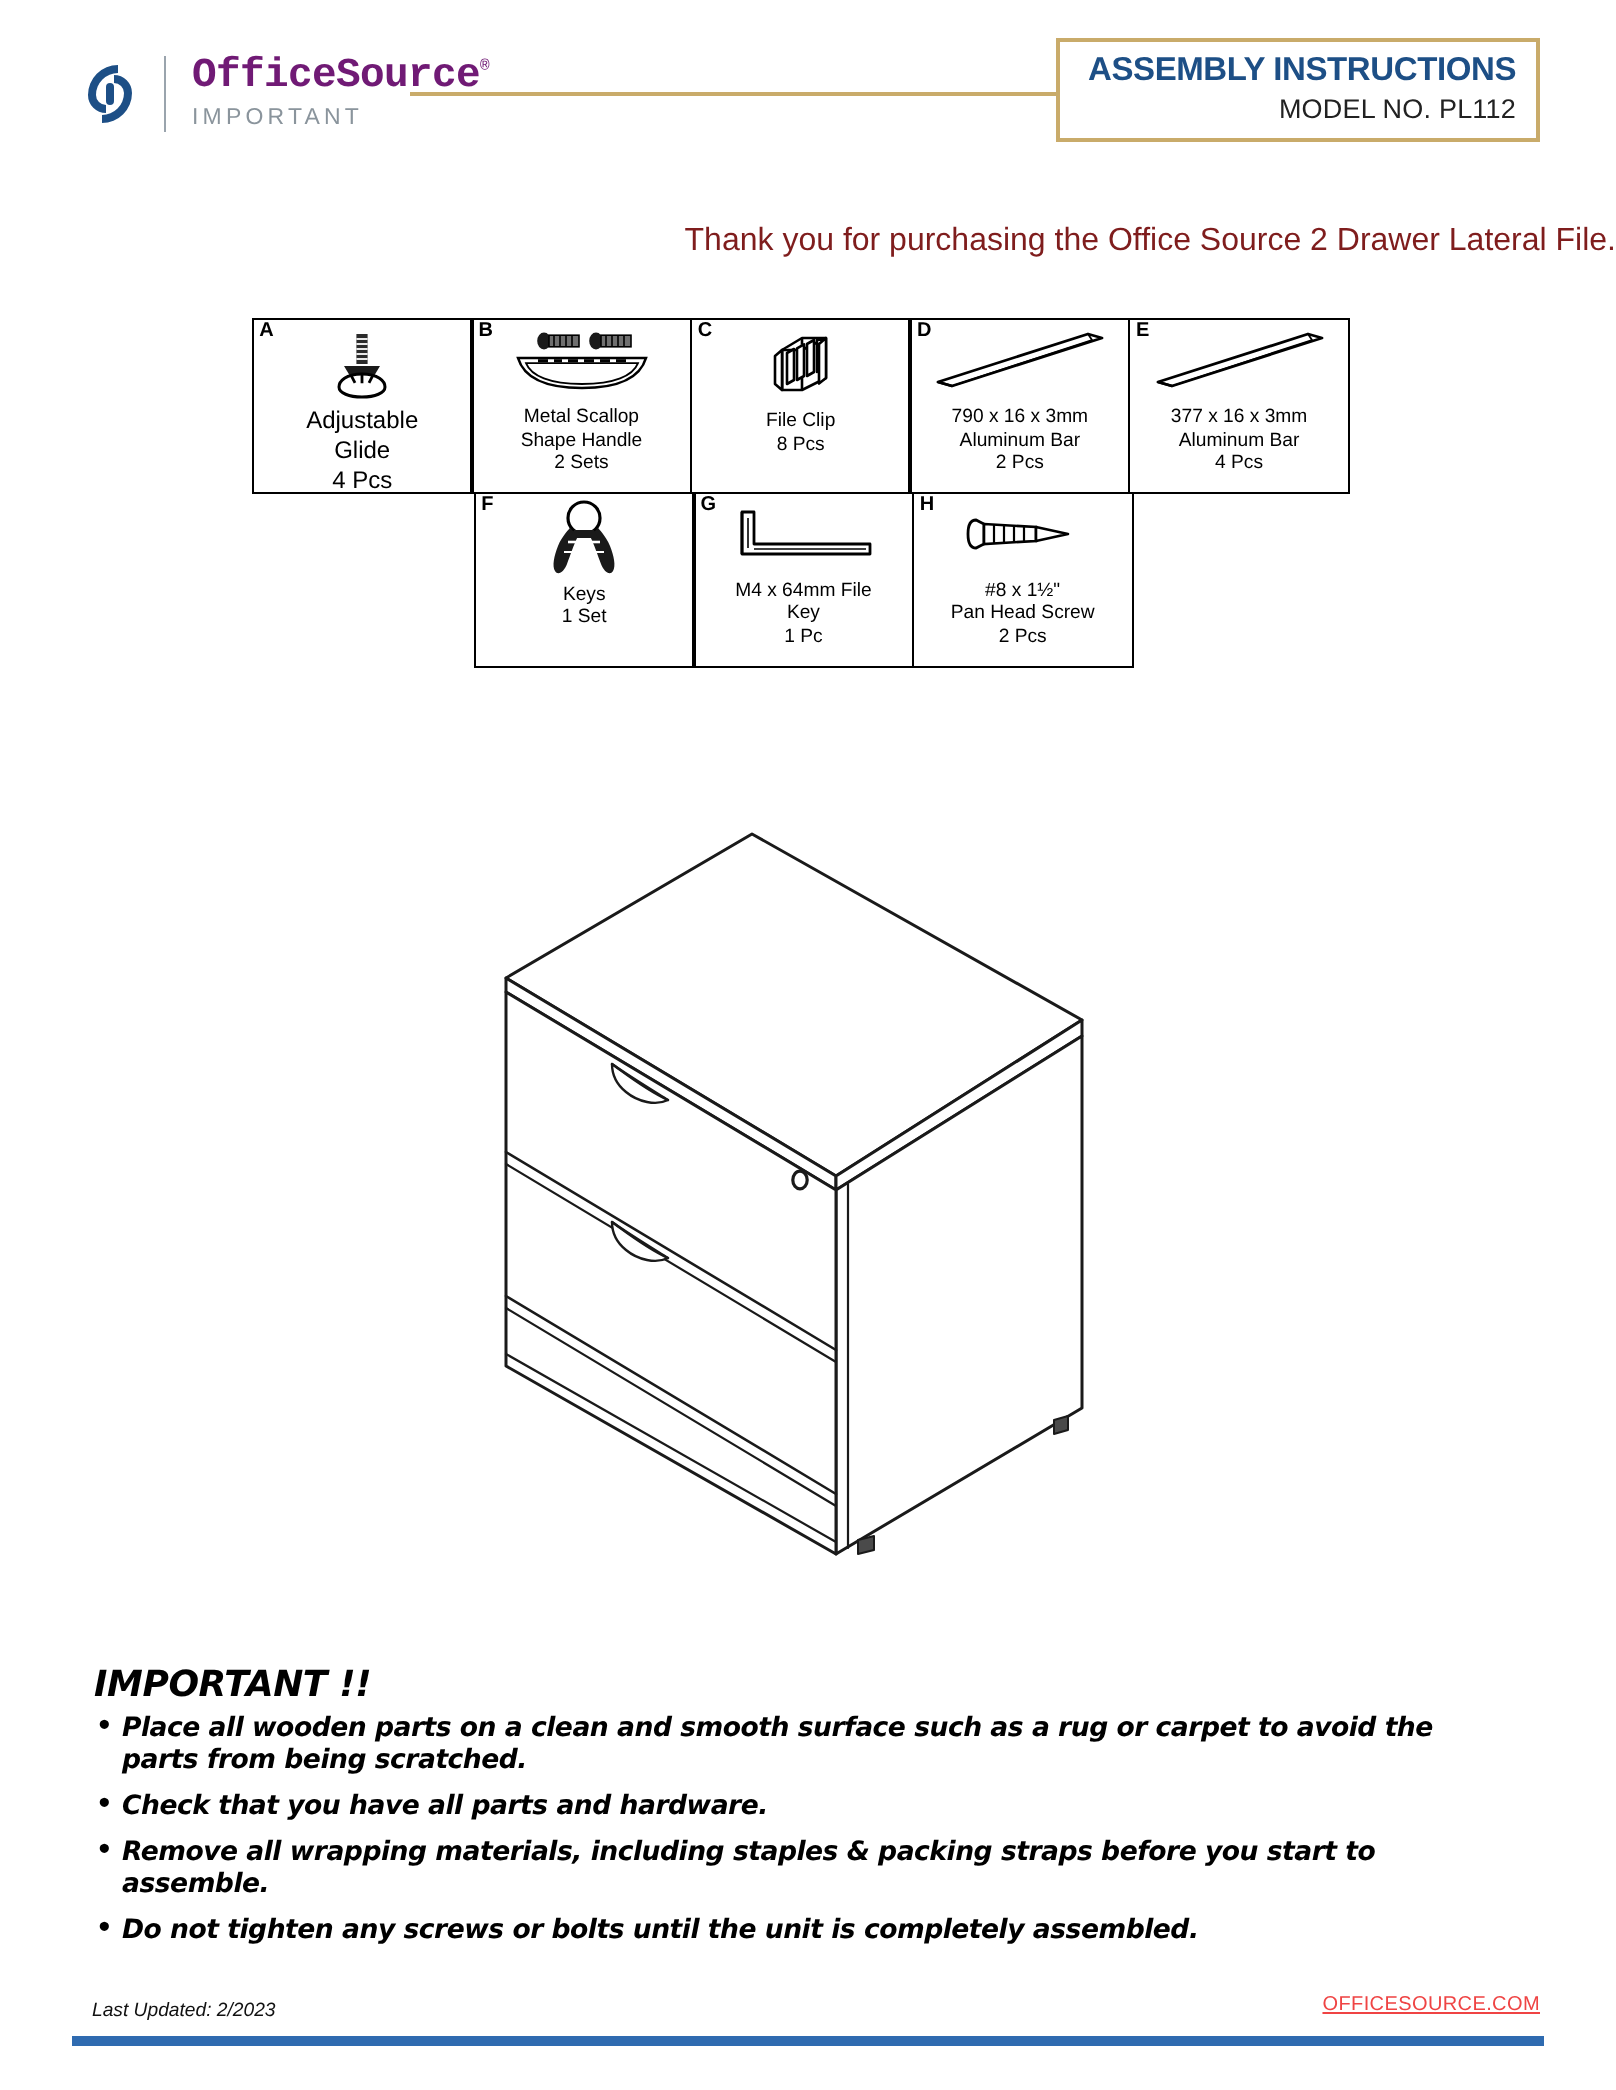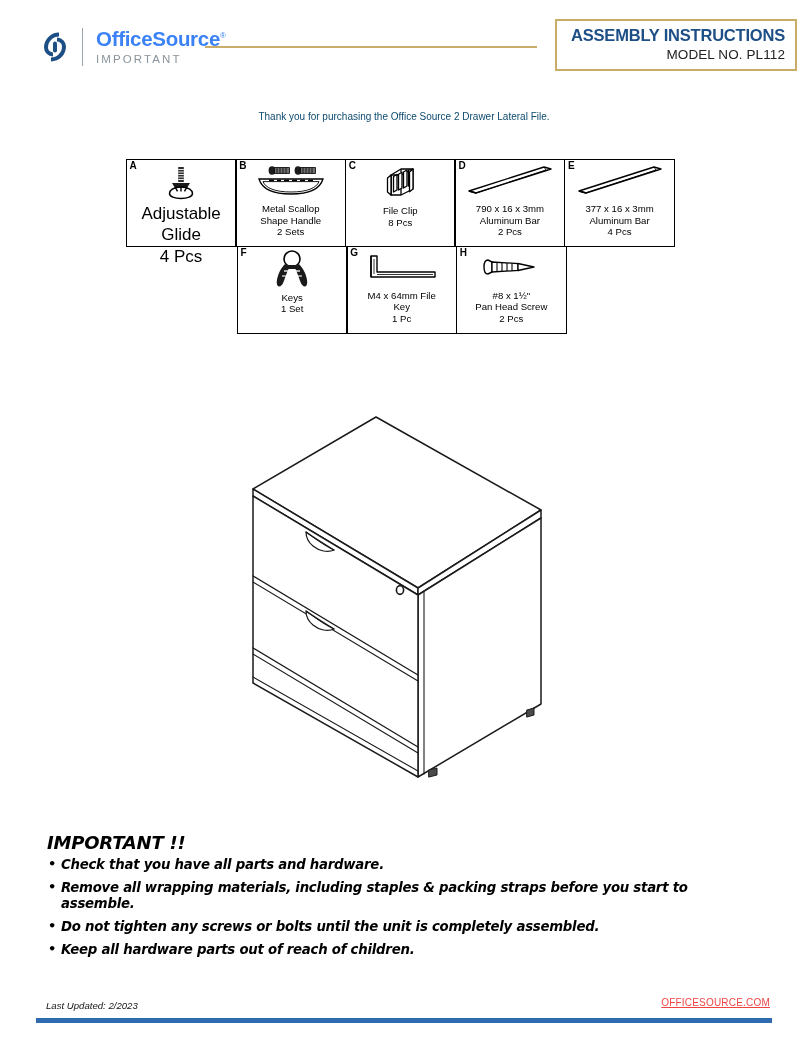--- a/index.html
+++ b/index.html
@@ -19,51 +19,51 @@
   .logo-wrap{
     position:absolute;left:40px;top:28px;
     display:flex;align-items:center;
   }
   .logo-mark{width:30px;height:30px;flex:none;}
   .logo-divider{
     width:1px;height:38px;background:#9aa4ad;margin:0 13px 0 12px;
   }
   .logo-text{display:flex;flex-direction:column;line-height:1;}
   .logo-name{
-    font-size:20.5px;font-weight:bold;color:#3b82f6;letter-spacing:-0.3px;
+    font-size:20.5px;font-weight:bold;color:#701a75;letter-spacing:-0.3px;
     position:relative;
+    font-family:Liberation Mono, monospace;
   }
   .logo-reg{font-size:8px;vertical-align:super;font-weight:normal;}
   .logo-sub{
     font-size:11.5px;color:#8a949c;letter-spacing:2.1px;margin-top:4px;
   }
   .header-rule{
     position:absolute;left:205px;top:46px;width:332px;height:2px;
     background:#c9ab6a;
   }
   .title-box{
     position:absolute;left:528px;top:19px;width:242px;height:52px;
     border:2px solid #c9ab6a;background:#fff;
     box-sizing:border-box;
     padding:5px 10px 0 0;
     text-align:right;
-    margin-left:27px;
   }
   .title-main{
     font-size:16.5px;font-weight:bold;color:#1d4f86;letter-spacing:-0.2px;
     line-height:1.15;
   }
   .title-sub{
     font-size:13.5px;color:#222;letter-spacing:0.1px;margin-top:2px;padding-left:20px;
   }
 
   
   .intro{
     position:absolute;left:0;top:110px;width:808px;
-    text-align:center;font-size:10px;line-height:1.38;color:#0c4a6e;
+    text-align:right;font-size:16px;line-height:1.38;color:#7f1d1d;
   }
 
   
   .parts{
     position:absolute;left:127px;top:159px;
   }
   .parts-row{display:flex;}
   .parts-row.row2{margin-left:111px;}
   .cell{
     width:111px;height:88px;
@@ -80,21 +80,21 @@
   }
   .cell .art{
     height:42px;width:100%;
     display:flex;align-items:center;justify-content:center;
     margin-top:3px;
   }
   .cell .cap{
     font-size:9.6px;line-height:1.22;text-align:center;
     padding:0 3px;
   }
-  .cell.big-cap .cap{font-size:17px;line-height:1.26;}
+  .cell.big-cap .cap{font-size:12px;line-height:1.26;}
   
   .cell.art-sm .art{height:34px;}
   .cell.art-sm .cap{margin-top:6px;}
 
   
   .cabinet{
     position:absolute;left:231px;top:392px;
   }
 
   
@@ -385,22 +385,22 @@
       <path d="M296 318 L303 316 L303 323 L296 325 Z" fill="#4a4a4a" stroke="#1a1a1a" stroke-width="1"></path>
       <path d="M198 378 L206 376 L206 383 L198 385 Z" fill="#4a4a4a" stroke="#1a1a1a" stroke-width="1"></path>
 
     </g>
   </svg>
 </div>
 
 <div class="important">
   <h2>IMPORTANT !!</h2>
   <ul class="bullets">
+    <li>Place all wooden parts on a clean and smooth surface such as a rug or carpet to avoid the parts from being scratched.</li>
     <li>Check that you have all parts and hardware.</li>
     <li>Remove all wrapping materials, including staples &amp; packing straps before you start to assemble.</li>
     <li>Do not tighten any screws or bolts until the unit is completely assembled.</li>
-    <li>Keep all hardware parts out of reach of children.</li>
   </ul>
 </div>
 
 <div class="footer-left">Last Updated: 2/2023</div>
 <div class="footer-right">OFFICESOURCE.COM</div>
 <div class="footer-rule"></div>
 
 </body></html>

